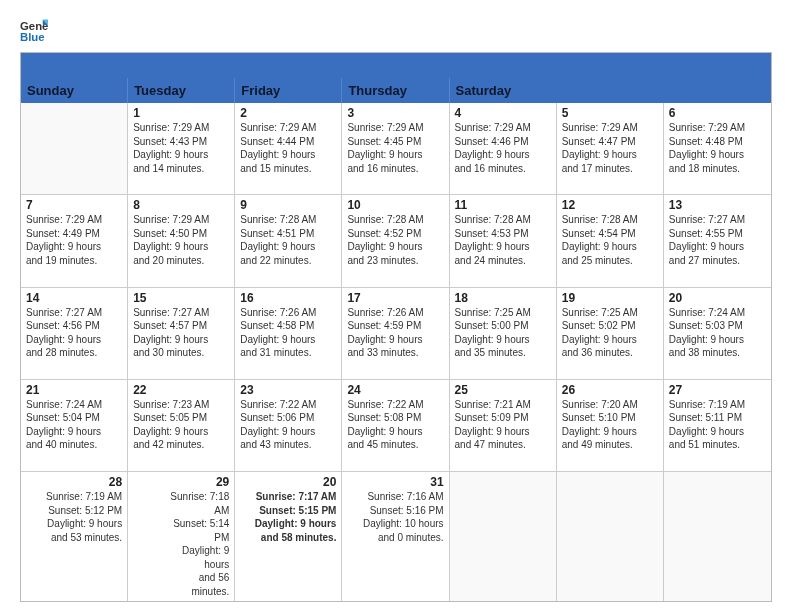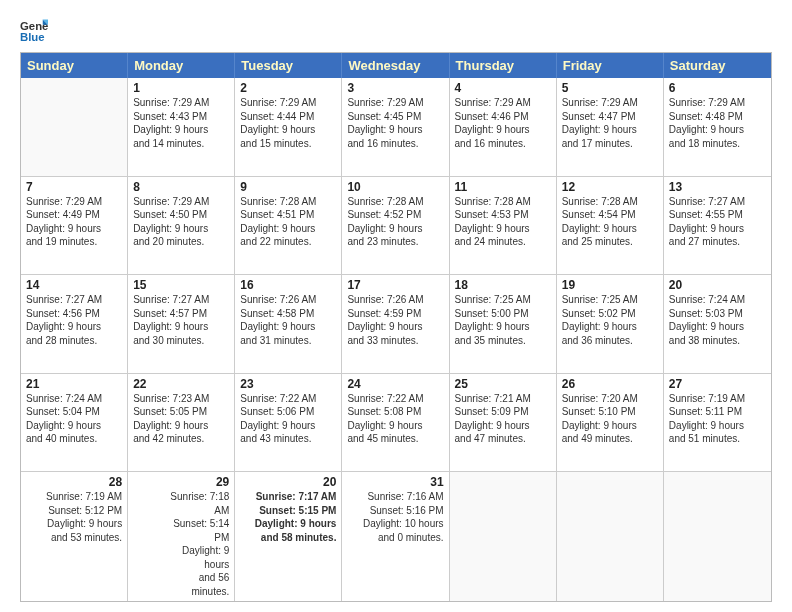--- a/index.html
+++ b/index.html
@@ -49,25 +49,26 @@
       flex: 1;
       display: flex;
       flex-direction: column;
     }
     .cal-header {
       display: grid;
       grid-template-columns: repeat(7, 1fr);
       background: #3a6fbf;
     }
     .cal-header-cell {
-      color: #fef9c3;
+      color: #0f172a;
       font-size: 13px;
       font-weight: bold;
       padding: 5px 6px;
       border-right: 1px solid #5585cc;
+      margin-top: 25px;
     }
     .cal-header-cell:last-child { border-right: none; }
     .cal-body {
       flex: 1;
       display: flex;
       flex-direction: column;
     }
     .cal-row {
       display: grid;
       grid-template-columns: repeat(7, 1fr);
@@ -120,25 +121,23 @@
     </div>
     <div class="title-block">
       <div class="month-title"></div>
       <div class="location"></div>
     </div>
   </div>
 
   <div class="calendar outer-border">
     <div class="cal-header" id="cal-header">
         <div class="cal-header-cell">Sunday</div>
-        <div class="cal-header-cell">Monday</div>
         <div class="cal-header-cell">Tuesday</div>
-        <div class="cal-header-cell">Wednesday</div>
+        <div class="cal-header-cell">Friday</div>
         <div class="cal-header-cell">Thursday</div>
-        <div class="cal-header-cell">Friday</div>
         <div class="cal-header-cell">Saturday</div>
       </div>
     <div class="cal-body" id="cal-body">
         <div class="cal-row">
           <div class="cal-cell empty"></div>
           <div class="cal-cell">
             <span class="day-num">1</span>
             <div class="cal-cell-text" style="white-space: pre-line;">Sunrise: 7:29 AM
 Sunset: 4:43 PM
 Daylight: 9 hours

